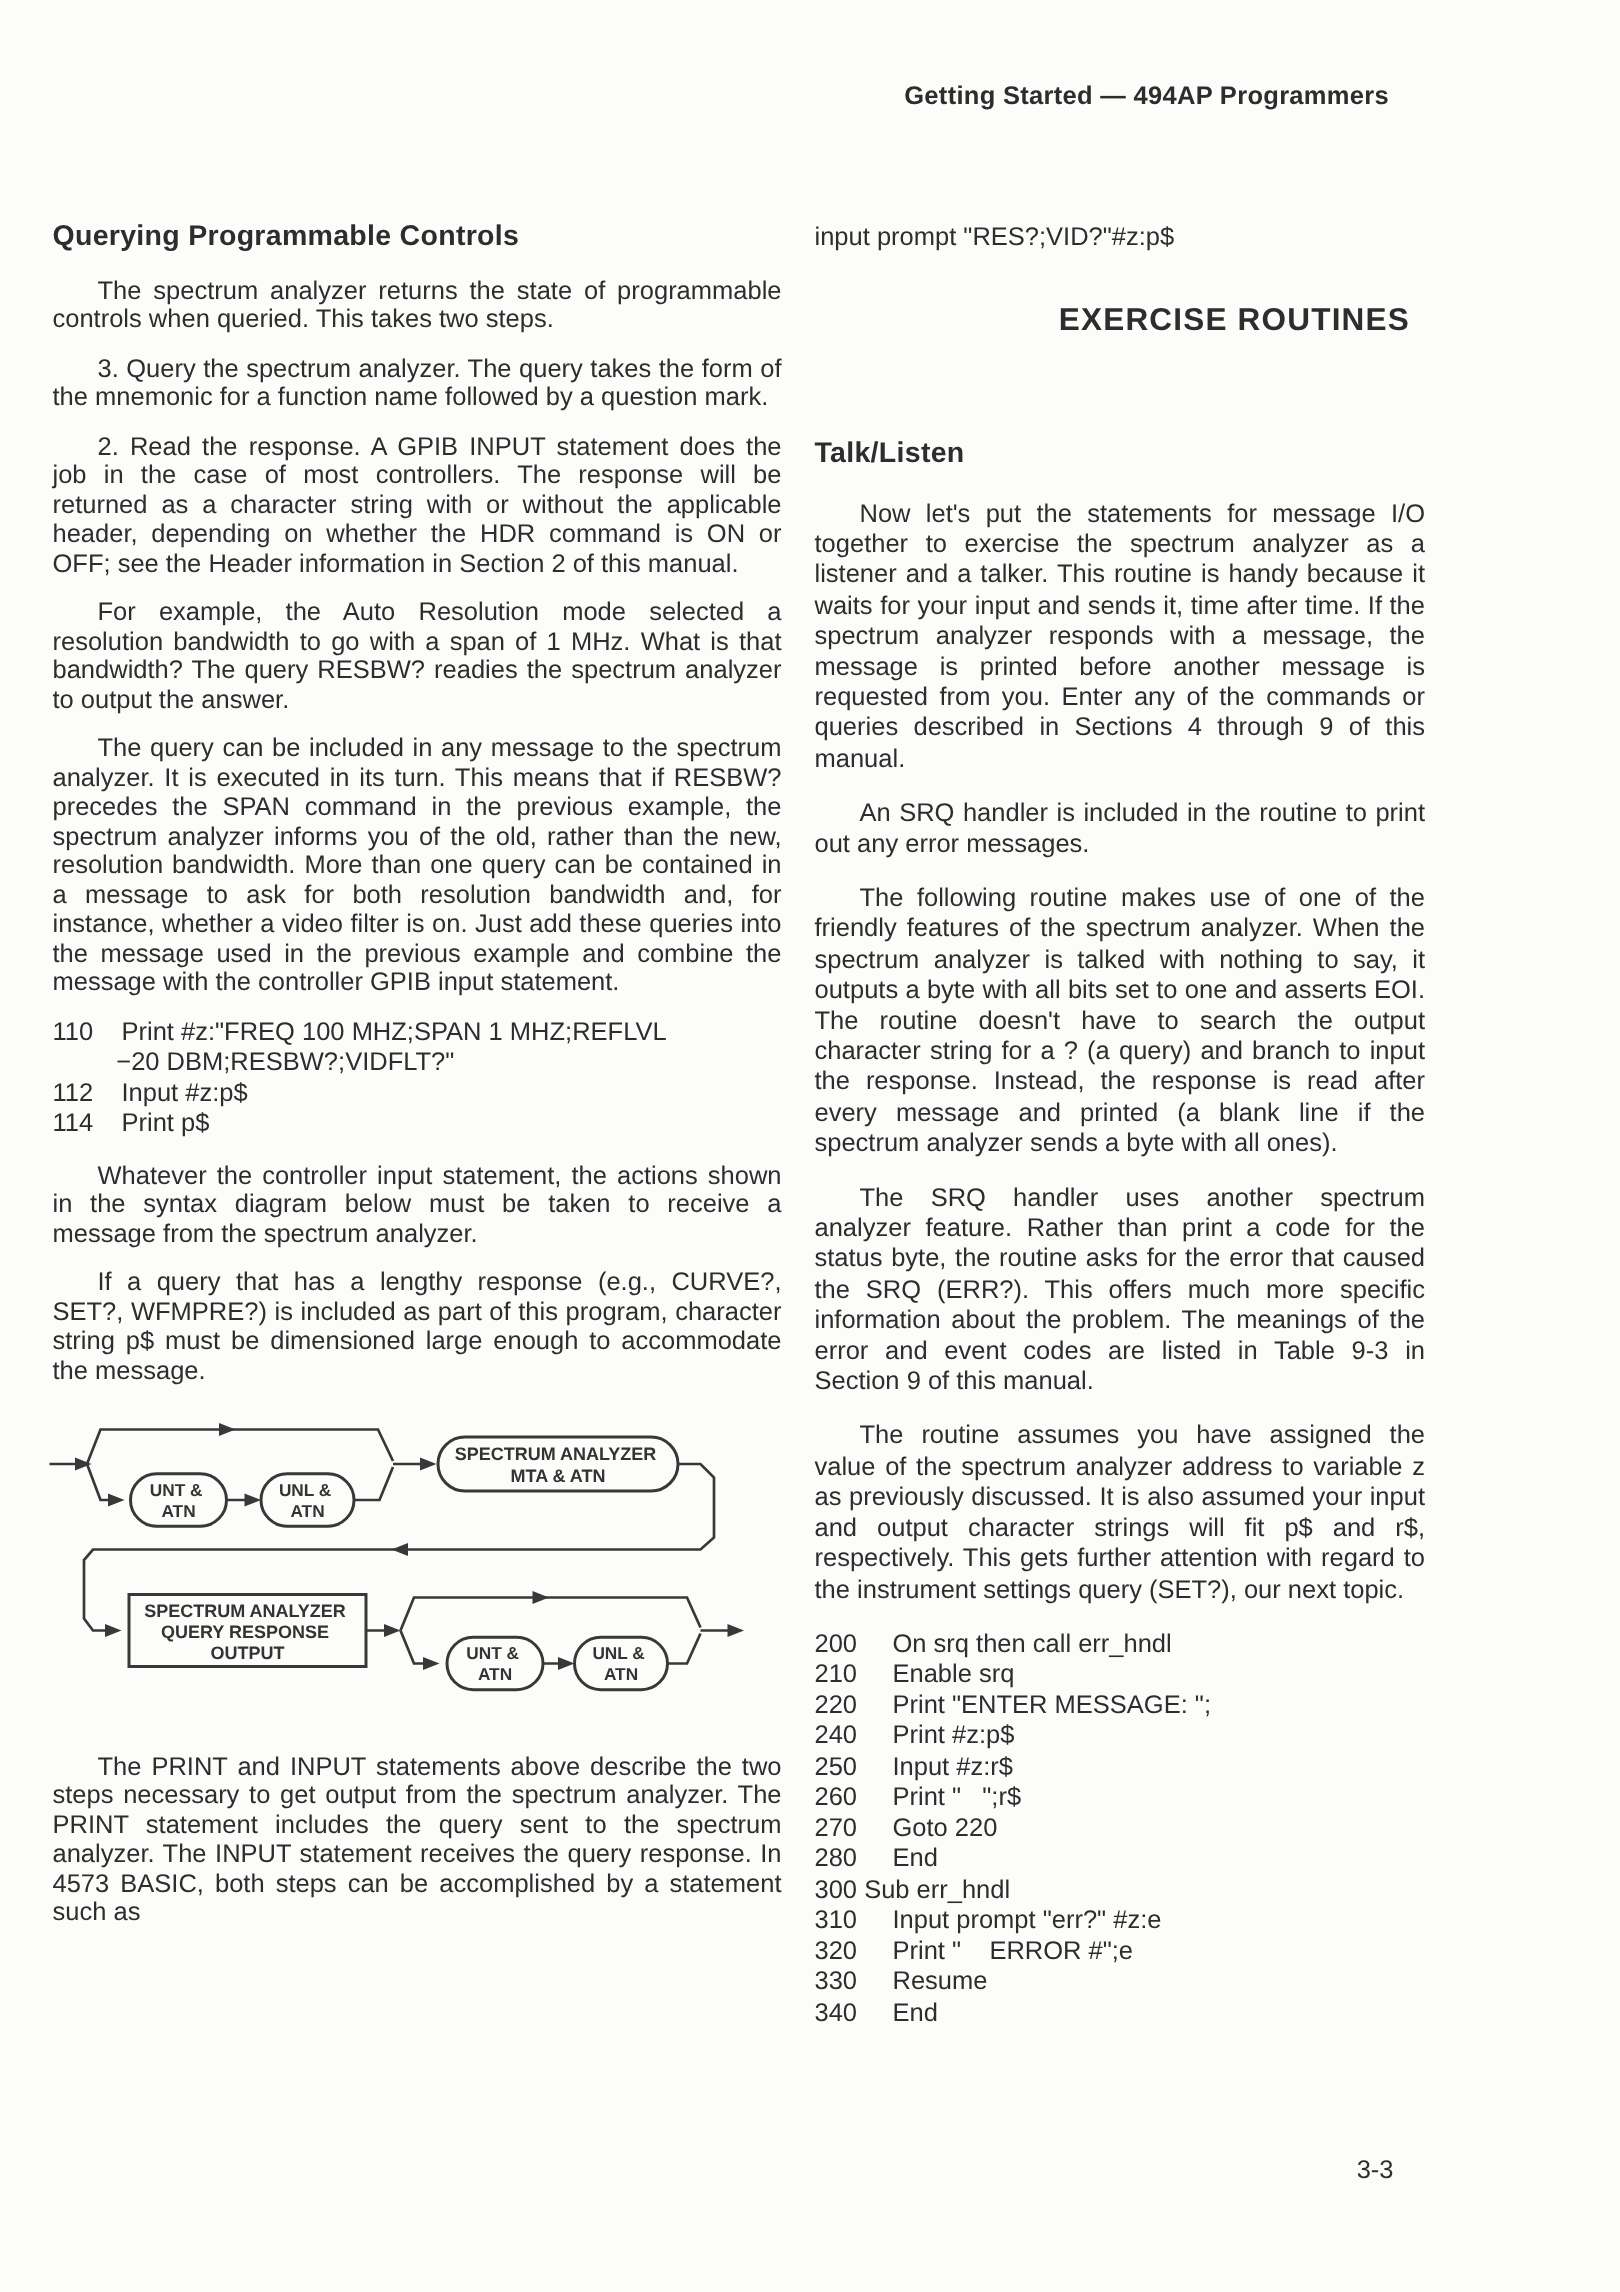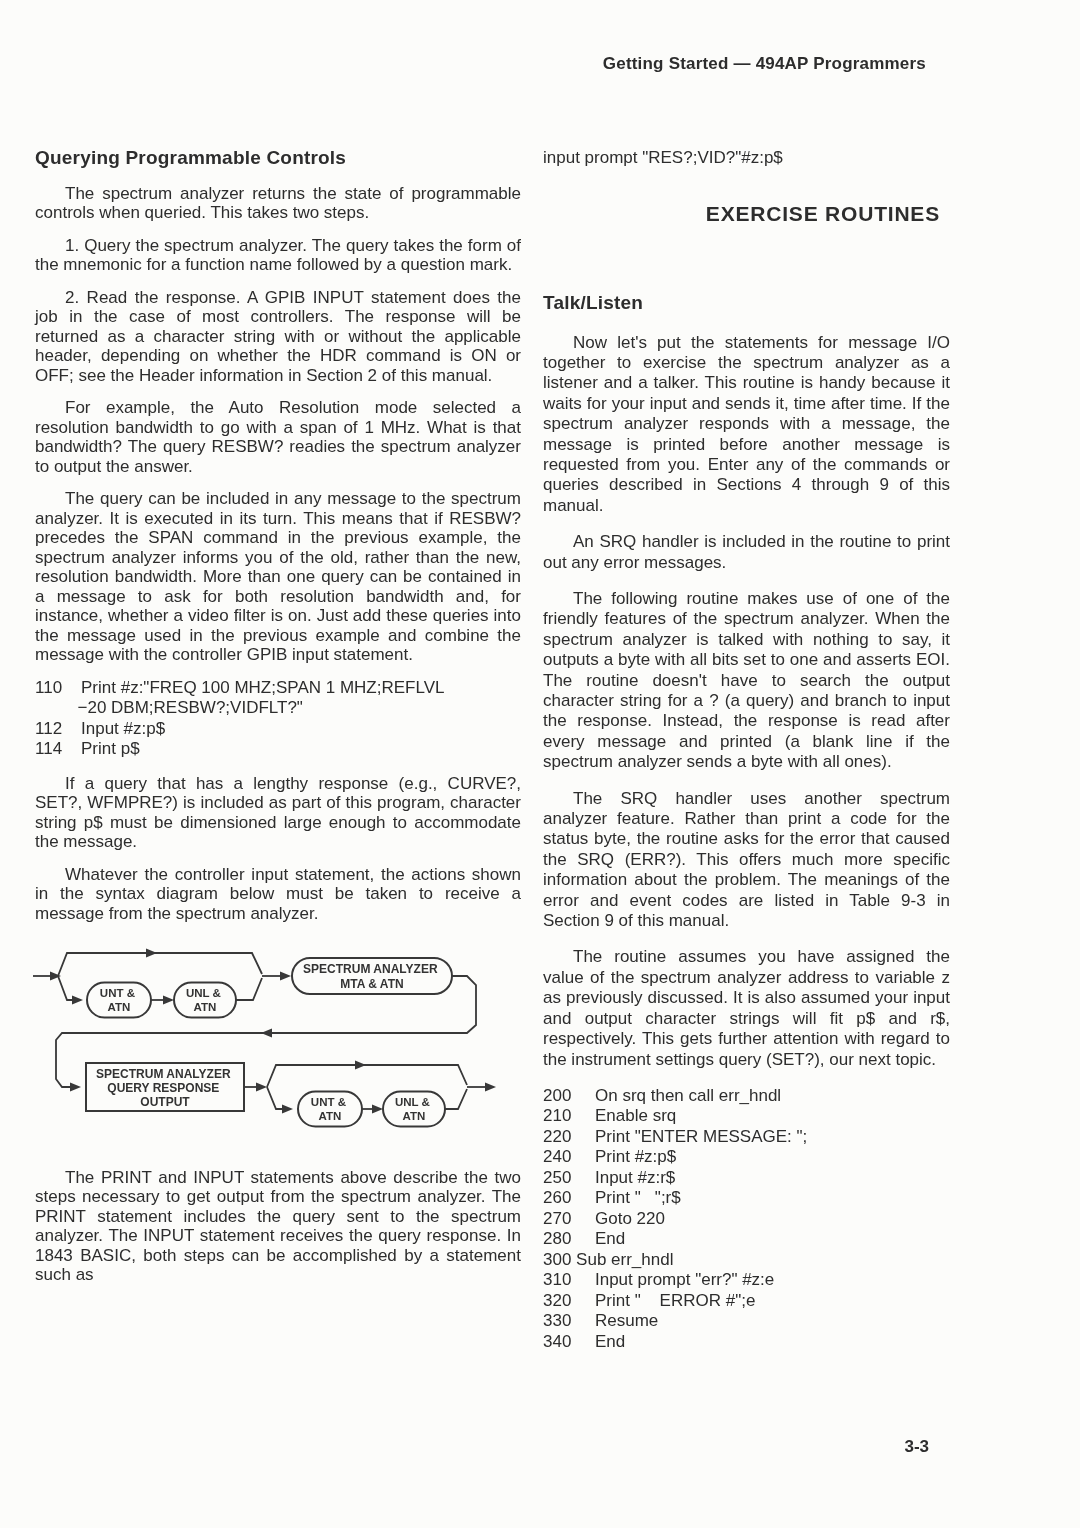--- a/index.html
+++ b/index.html
@@ -32,52 +32,52 @@
   .right .para { margin-bottom: 16px; line-height: 20.4px; }
   .right .h-section { margin-bottom: 20px; }
   .right .code-block { margin-top: 12px; }
   .diagram-wrap { margin: 20px 0 20px -14px; }
   .rail { fill: none; stroke: #383838; stroke-width: 1.8; }
   .node { fill: #fcfcfa; stroke: #383838; stroke-width: 2; }
   .arrow { fill: #383838; stroke: none; }
   .node-label { font-family: "Liberation Sans", sans-serif; font-weight: 700; fill: #333333; }
   .small-label { font-size: 11.5px; }
   .big-label { font-size: 12px; }
-  .page-number { position: absolute; right: 55px; top: 1437px; font-weight: 700; font-size: 17px; }
+  .page-number { position: absolute; right: 55px; top: 1437px; font-weight: 400; font-size: 17px; }
 </style>
 </head>
 <body>
 
 <div class="page">
 
   <div class="running-header">Getting Started — 494AP Programmers</div>
 
   <div class="columns">
 
     <div class="col left">
       <div class="h-section">Querying Programmable Controls</div>
 
       <div>
           <div class="para">The spectrum analyzer returns the state of programmable controls when queried. This takes two steps.</div>
-          <div class="para">1.   Query the spectrum analyzer. The query takes the form of the mnemonic for a function name followed by a question mark.</div>
+          <div class="para">3.   Query the spectrum analyzer. The query takes the form of the mnemonic for a function name followed by a question mark.</div>
           <div class="para">2.   Read the response. A GPIB INPUT statement does the job in the case of most controllers. The response will be returned as a character string with or without the applicable header, depending on whether the HDR command is ON or OFF; see the Header information in Section 2 of this manual.</div>
           <div class="para">For example, the Auto Resolution mode selected a resolution bandwidth to go with a span of 1 MHz. What is that bandwidth? The query RESBW? readies the spectrum analyzer to output the answer.</div>
           <div class="para">The query can be included in any message to the spectrum analyzer. It is executed in its turn. This means that if RESBW? precedes the SPAN command in the previous example, the spectrum analyzer informs you of the old, rather than the new, resolution bandwidth. More than one query can be contained in a message to ask for both resolution bandwidth and, for instance, whether a video filter is on. Just add these queries into the message used in the previous example and combine the message with the controller GPIB input statement.</div>
         </div>
 
       <div class="code-block">
           <div class="code-line">110    Print #z:"FREQ 100 MHZ;SPAN 1 MHZ;REFLVL</div>
           <div class="code-line">         −20 DBM;RESBW?;VIDFLT?"</div>
           <div class="code-line">112    Input #z:p$</div>
           <div class="code-line">114    Print p$</div>
         </div>
 
       <div>
+          <div class="para">Whatever the controller input statement, the actions shown in the syntax diagram below must be taken to receive a message from the spectrum analyzer.</div>
           <div class="para">If a query that has a lengthy response (e.g., CURVE?, SET?, WFMPRE?) is included as part of this program, character string p$ must be dimensioned large enough to accommodate the message.</div>
-          <div class="para">Whatever the controller input statement, the actions shown in the syntax diagram below must be taken to receive a message from the spectrum analyzer.</div>
         </div>
 
       <div class="diagram-wrap">
         <svg width="500" height="200" viewBox="0 0 500 200">
 
           <path class="rail" d="M12,33 H30"></path>
           <polygon class="arrow" points="29,28.6 40,33 29,37.4"></polygon>
           <path class="rail" d="M37,33 L46,10 H231 L241,31"></path>
           <polygon class="arrow" points="125,5.6 136,10 125,14.4"></polygon>
           <path class="rail" d="M37,33 L46,57 H52"></path>
@@ -134,21 +134,21 @@
             <tspan x="309" y="177">ATN</tspan>
           </text>
           <text class="node-label small-label" text-anchor="middle">
             <tspan x="393" y="163">UNL &amp;</tspan>
             <tspan x="393" y="177">ATN</tspan>
           </text>
         </svg>
       </div>
 
       <div>
-          <div class="para">The PRINT and INPUT statements above describe the two steps necessary to get output from the spectrum analyzer. The PRINT statement includes the query sent to the spectrum analyzer. The INPUT statement receives the query response. In 1843 BASIC, both steps can be accomplished by a statement such as</div>
+          <div class="para">The PRINT and INPUT statements above describe the two steps necessary to get output from the spectrum analyzer. The PRINT statement includes the query sent to the spectrum analyzer. The INPUT statement receives the query response. In 4573 BASIC, both steps can be accomplished by a statement such as</div>
         </div>
     </div>
 
     <div class="col right">
       <div class="code-fragment">input prompt "RES?;VID?"#z:p$</div>
       <div class="h-major">EXERCISE ROUTINES</div>
       <div class="h-section">Talk/Listen</div>
 
       <div>
           <div class="para">Now let's put the statements for message I/O together to exercise the spectrum analyzer as a listener and a talker. This routine is handy because it waits for your input and sends it, time after time. If the spectrum analyzer responds with a message, the message is printed before another message is requested from you. Enter any of the commands or queries described in Sections 4 through 9 of this manual.</div>

